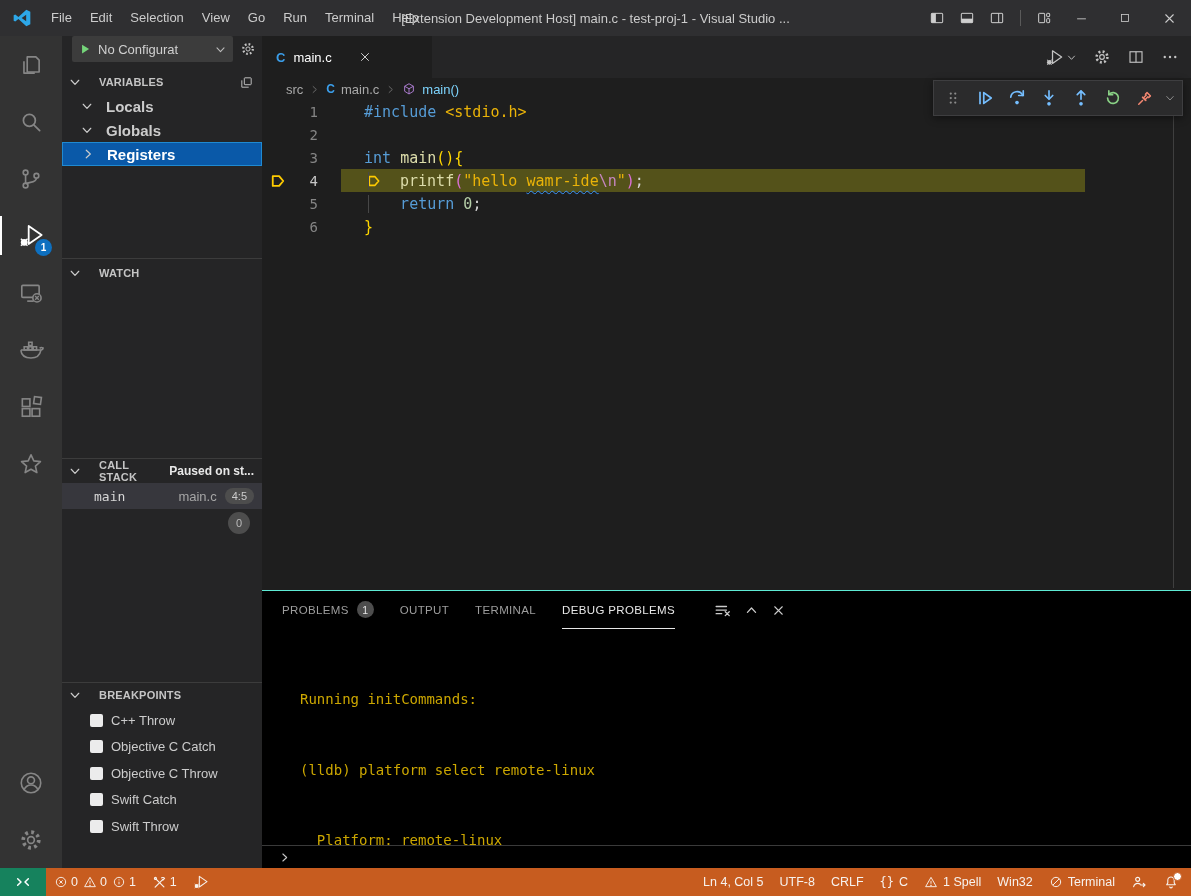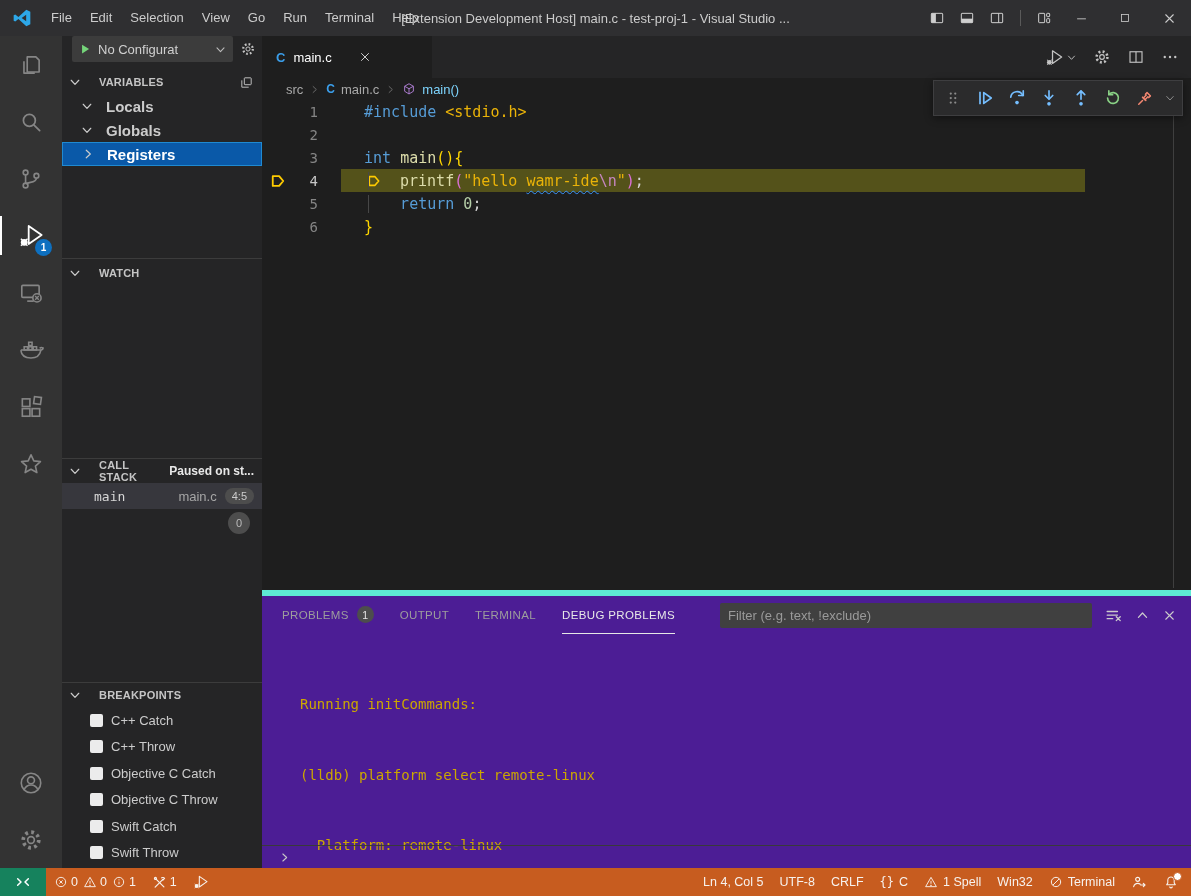--- a/index.html
+++ b/index.html
@@ -73,21 +73,21 @@
   .cur-bg{position:absolute;left:79px;width:744px;top:0;height:23px;background:#54521a;z-index:1;}
   .guide{position:absolute;left:4px;top:0;bottom:0;width:1px;background:#474747;}
   .indent-arrow{width:36px;display:inline-flex;align-items:center;padding-left:2px;box-sizing:border-box;}
   #ed-scroll-line{position:absolute;right:17px;top:60px;bottom:2px;width:1px;background:#3f3f3f;}
   
   #dbg-toolbar{position:absolute;top:44px;right:8px;height:34px;background:#2b2b2c;border:1px solid #3e3e40;
                box-shadow:0 2px 8px rgba(0,0,0,.45);display:flex;align-items:center;padding:0 6px;gap:6px;z-index:15;}
   .dbg-btn{width:26px;height:26px;display:flex;align-items:center;justify-content:center;}
   .blue{color:#75beff}.green{color:#89d185}.red{color:#f48771}.gray{color:#8a8a8a}
   
-  #panel{position:absolute;left:262px;right:0;top:590px;bottom:28px;background:#4c1d95;border-top:6px solid #5eead4;}
+  #panel{position:absolute;left:262px;right:0;top:590px;bottom:28px;background:#000000;border-top:1px solid #5eead4;}
   #panel-tabs{height:38px;display:flex;align-items:center;padding-left:20px;}
   .ptab{height:100%;display:flex;align-items:center;margin-right:26px;font-size:11.5px;letter-spacing:.35px;
         color:#9d9d9d;border-bottom:1px solid transparent;box-sizing:border-box;gap:8px;}
   .ptab.active{color:#e7e7e7;border-bottom-color:#e7e7e7;}
   .ptab-badge{min-width:17px;height:17px;border-radius:9px;background:#4d4d4d;color:#e6e6e6;font-size:10.5px;
               display:flex;align-items:center;justify-content:center;letter-spacing:0;}
   #filter-input{margin-left:auto;width:356px;height:25px;background:#404040;border:none;border-radius:2px;
                 color:#e0e0e0;font-size:13px;padding:0 8px;font-family:"Liberation Sans",sans-serif;}
   #filter-input::placeholder{color:#9a9a9a;}
   #panel-acts{display:flex;align-items:center;gap:12px;padding:0 14px 0 12px;color:#cccccc;}
@@ -556,24 +556,20 @@
 
     <div class="sec bordered" style="top:654px;bottom:0;">
       <div class="sec-head">
         <svg class="ic chev" width="14" height="14">
             <use href="#i-chev-down"></use>
           </svg>
         <span class="t">BREAKPOINTS</span>
       </div>
       <div class="bp-row">
           <span class="bp-check"></span>
-          <span class="t">C++ Catch</span>
-        </div>
-      <div class="bp-row">
-          <span class="bp-check"></span>
           <span class="t">C++ Throw</span>
         </div>
       <div class="bp-row">
           <span class="bp-check"></span>
           <span class="t">Objective C Catch</span>
         </div>
       <div class="bp-row">
           <span class="bp-check"></span>
           <span class="t">Objective C Throw</span>
         </div>
@@ -749,21 +745,20 @@
       </span>
       <span class="ptab">
           <span>OUTPUT</span>
         </span>
       <span class="ptab">
           <span>TERMINAL</span>
         </span>
       <span class="ptab active">
           <span>DEBUG PROBLEMS</span>
         </span>
-      <input id="filter-input" placeholder="Filter (e.g. text, !exclude)" style="">
       <div id="panel-acts">
         <svg class="ic" width="19" height="19">
             <use href="#i-clear"></use>
           </svg>
         <svg class="ic" width="15" height="15">
             <use href="#i-chev-up"></use>
           </svg>
         <svg class="ic" width="15" height="15">
             <use href="#i-close"></use>
           </svg>

